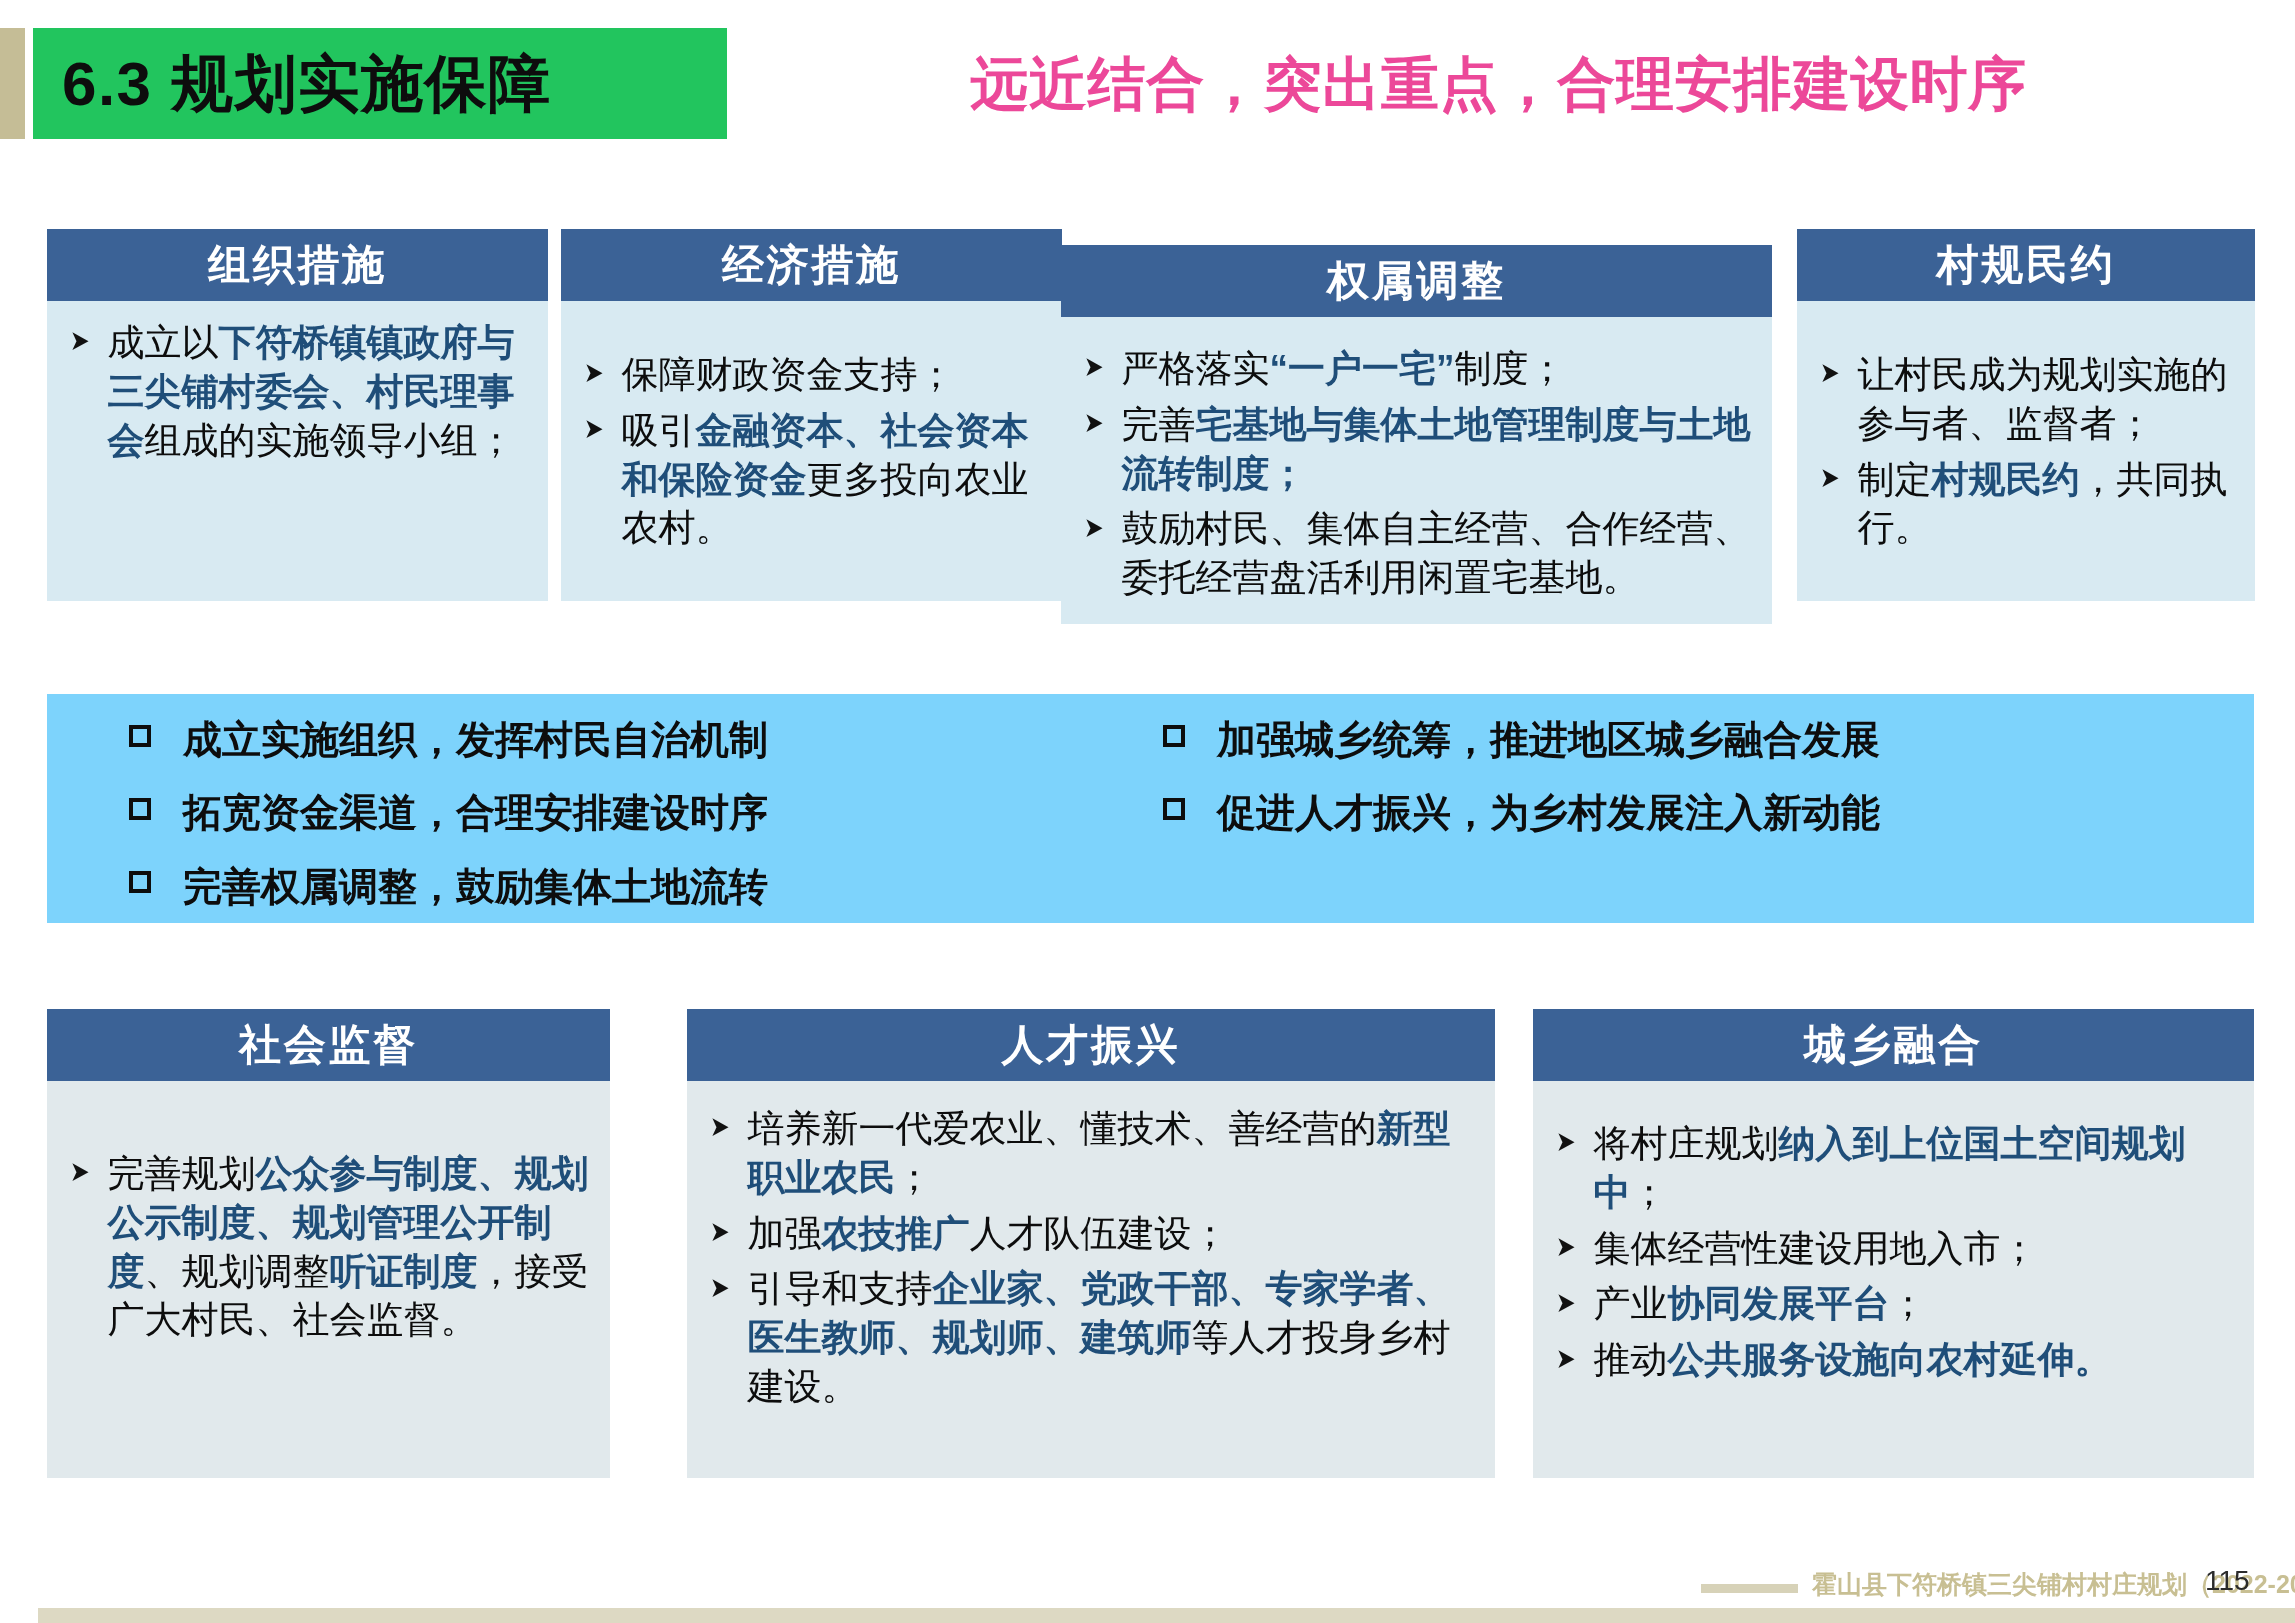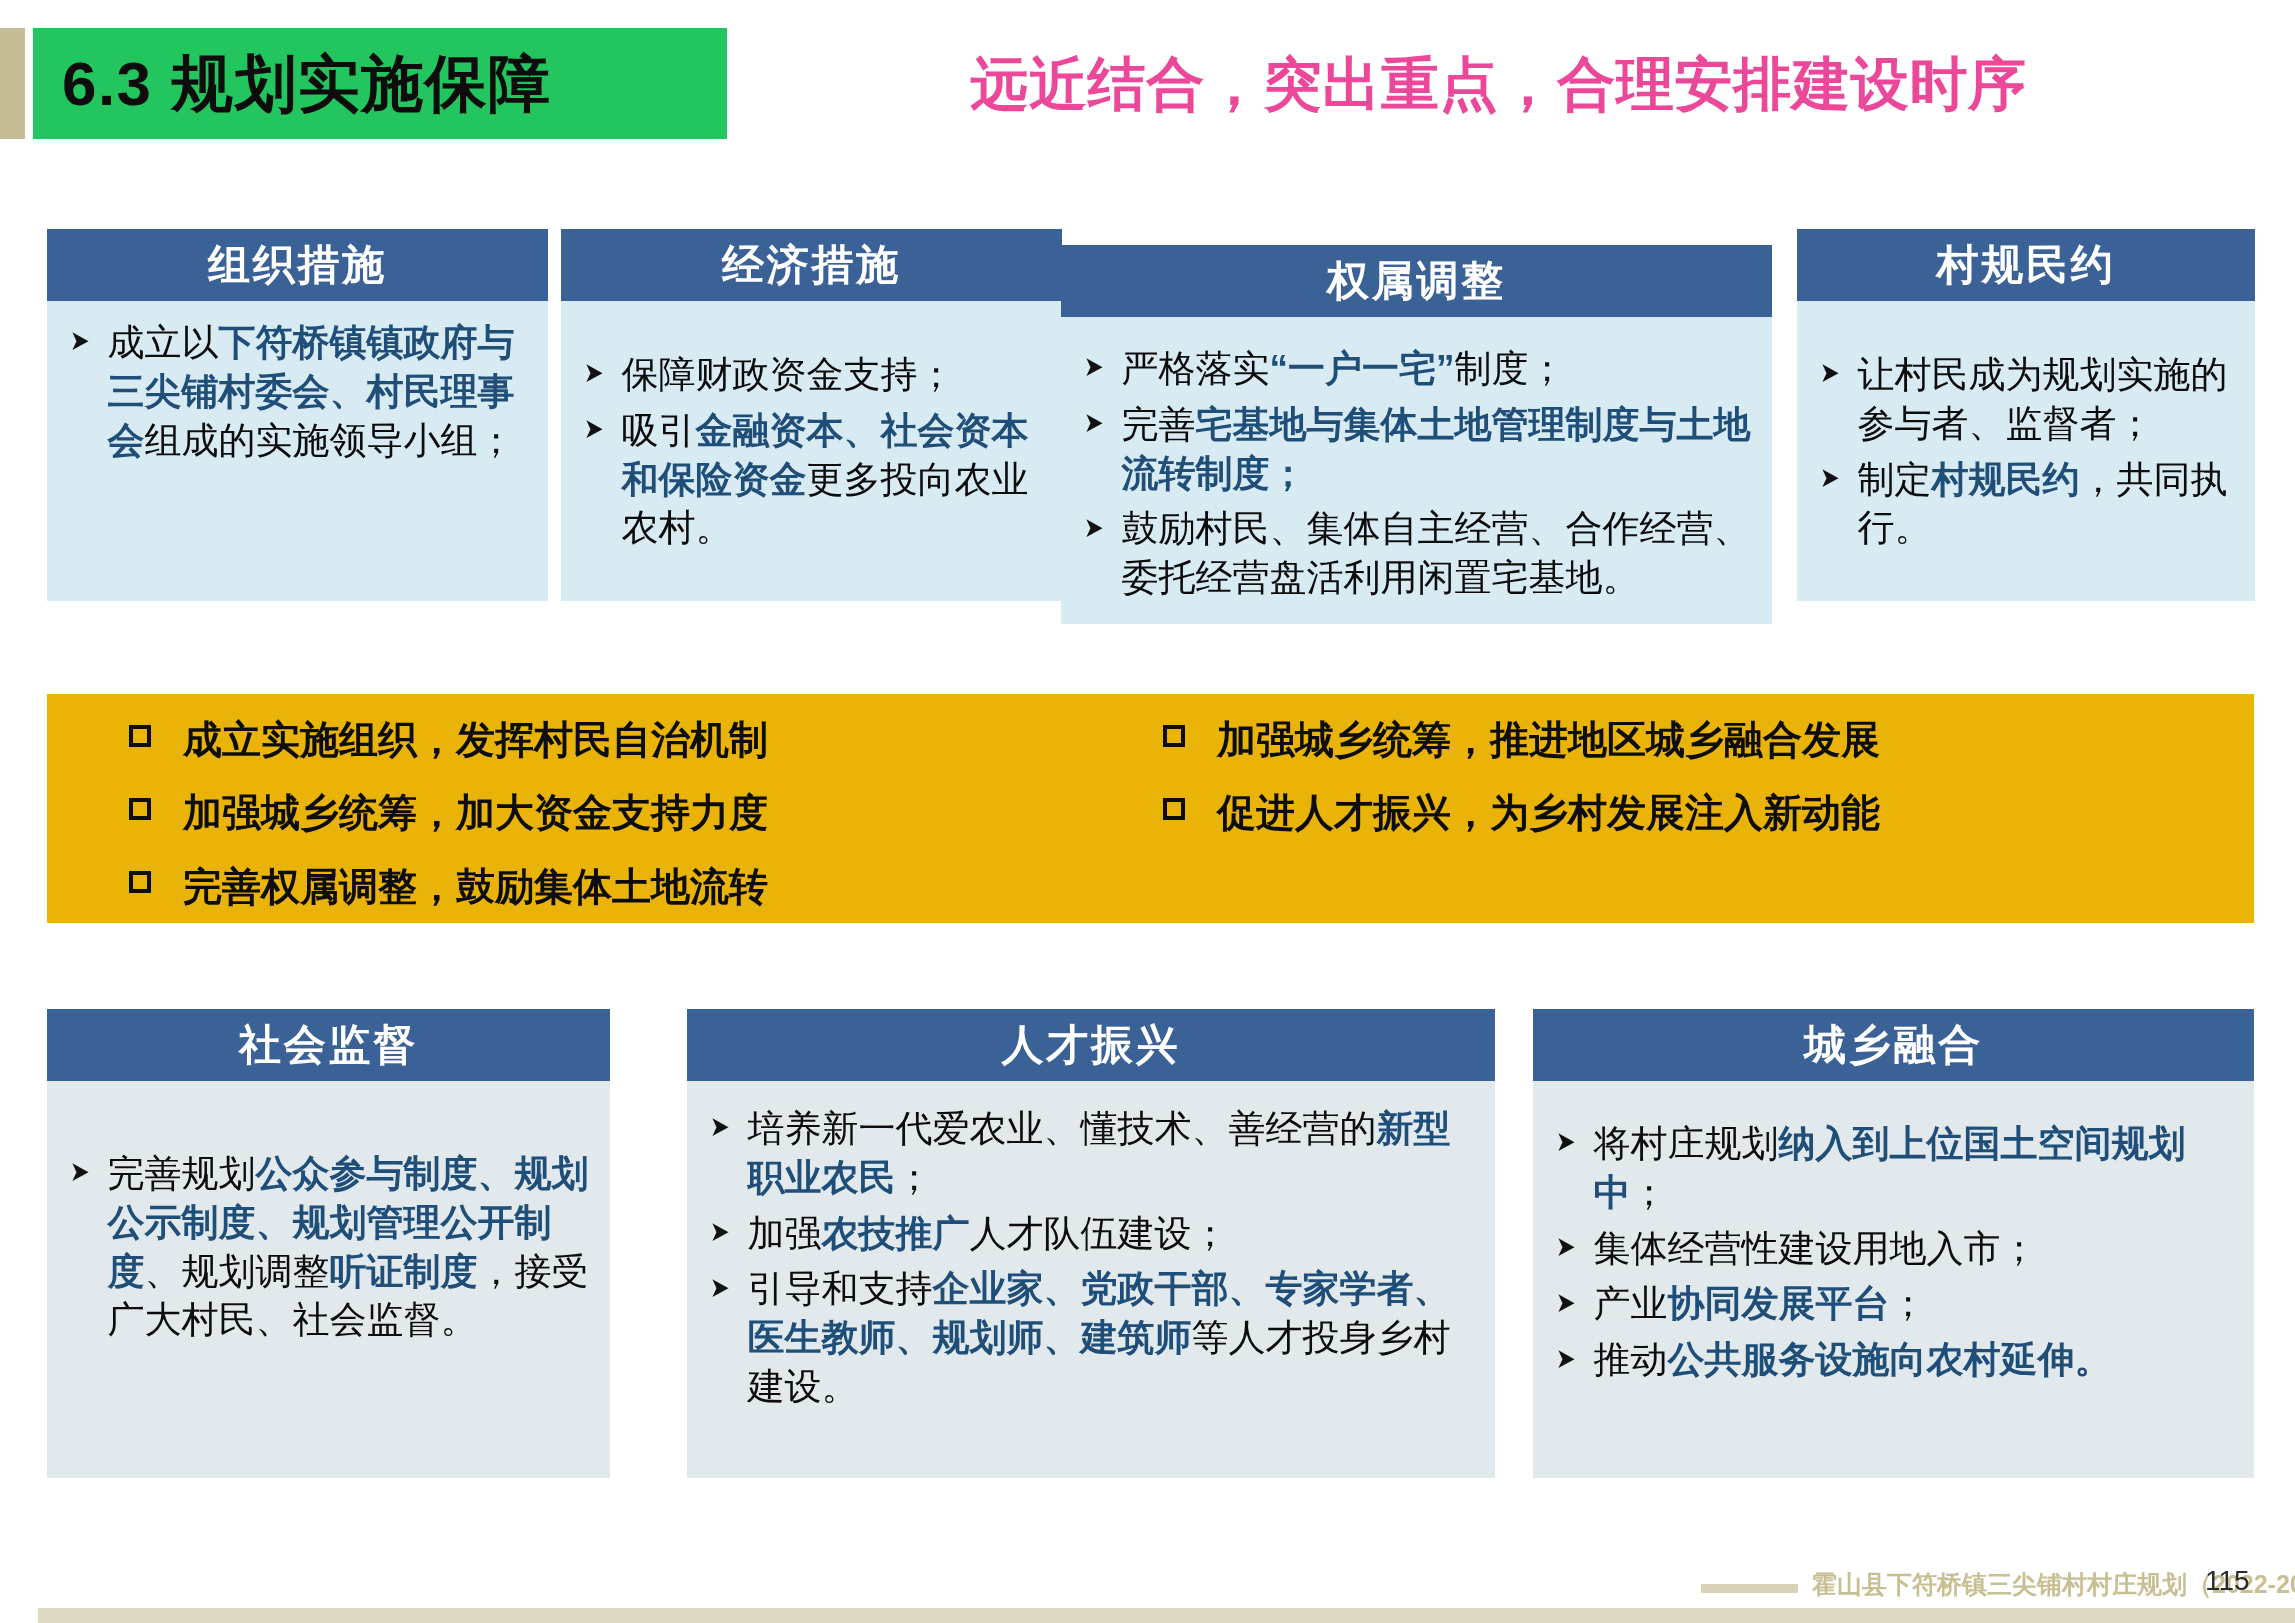--- a/index.html
+++ b/index.html
@@ -42,21 +42,21 @@
   #card-org   .card-body{min-height:300px;}
   #card-econ     {left:561px; top:229px; width:501px;}
   #card-econ  .card-body{min-height:300px;padding-top:50px;}
   #card-rights   {left:1061px;top:229px; width:711px;margin-top:16px;}
   #card-rights.card .card-body{min-height:300px;padding-top:28px;}
   #card-pact     {left:1797px;top:229px; width:458px;}
   #card-pact  .card-body{min-height:300px;padding-top:50px;}
 
   
   #summary-banner{position:absolute;left:47px;top:694px;width:2207px;height:229px;
-    background:#eab308;box-sizing:border-box;padding:28px 0 0 0;}
+    background:#7dd3fc;box-sizing:border-box;padding:28px 0 0 0;}
   .sum-col{position:absolute;top:25px;}
   #sum-col-left{left:69px;width:1027px;}
   #sum-col-right{left:1103px;width:1082px;}
   .sum-list{list-style:none;margin:0;padding:0;}
   .sum-list li{position:relative;padding-left:67px;margin-bottom:30.5px;
     font-size:39px;font-weight:bold;color:#0d0d0d;line-height:1.1;white-space:nowrap;}
   .sum-list li:before{content:"";position:absolute;left:12.5px;top:5.5px;
     width:22px;height:22px;border:4.2px solid #0d0d0d;box-sizing:border-box;}
 
   
@@ -123,21 +123,21 @@
         <li><span>让村民成为规划实施的参与者、监督者；</span></li>
         <li><span>制定</span><span class="hl">村规民约</span><span>，共同执行。</span></li>
       </ul>
   </div>
 </div>
 
 <div id="summary-banner">
   <div class="sum-col" id="sum-col-left">
     <ul class="sum-list">
         <li>成立实施组织，发挥村民自治机制</li>
-        <li>加强城乡统筹，加大资金支持力度</li>
+        <li>拓宽资金渠道，合理安排建设时序</li>
         <li>完善权属调整，鼓励集体土地流转</li>
       </ul>
   </div>
   <div class="sum-col" id="sum-col-right">
     <ul class="sum-list">
         <li>加强城乡统筹，推进地区城乡融合发展</li>
         <li>促进人才振兴，为乡村发展注入新动能</li>
       </ul>
   </div>
 </div>

